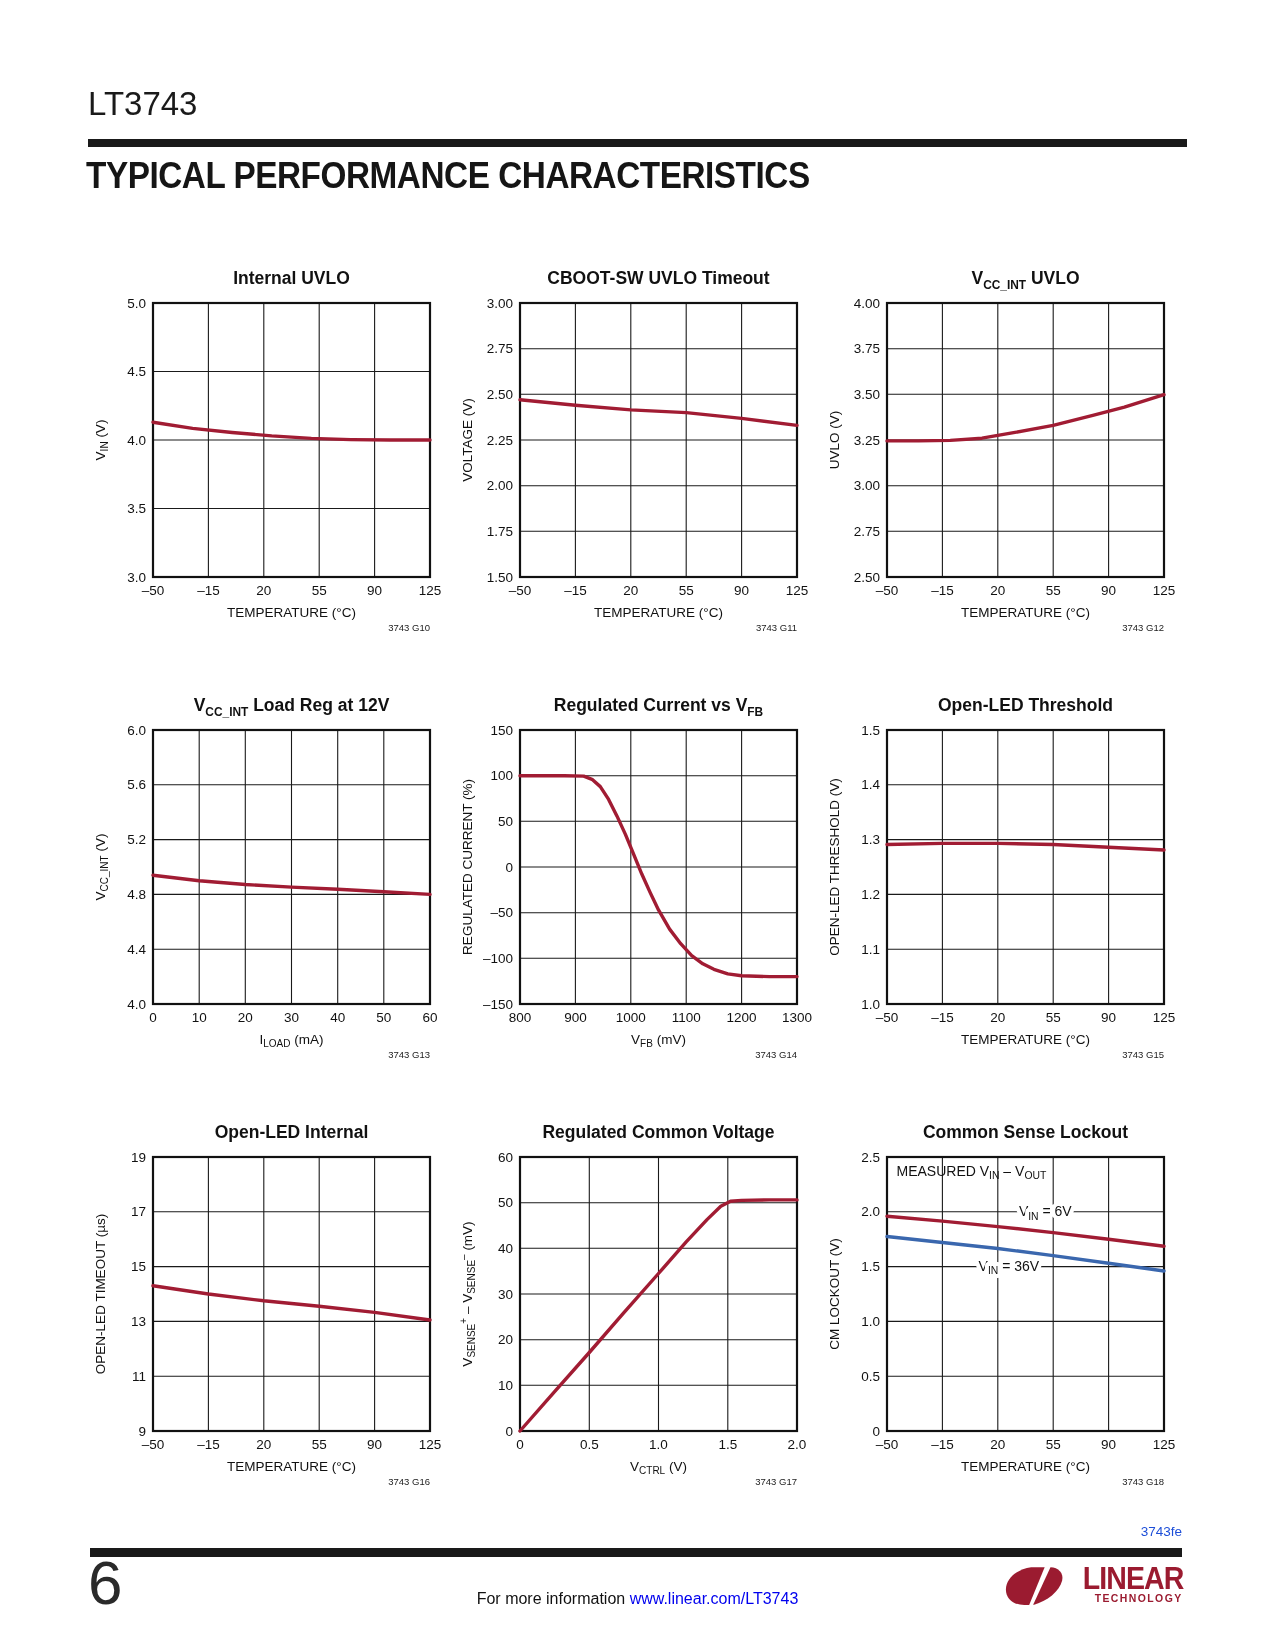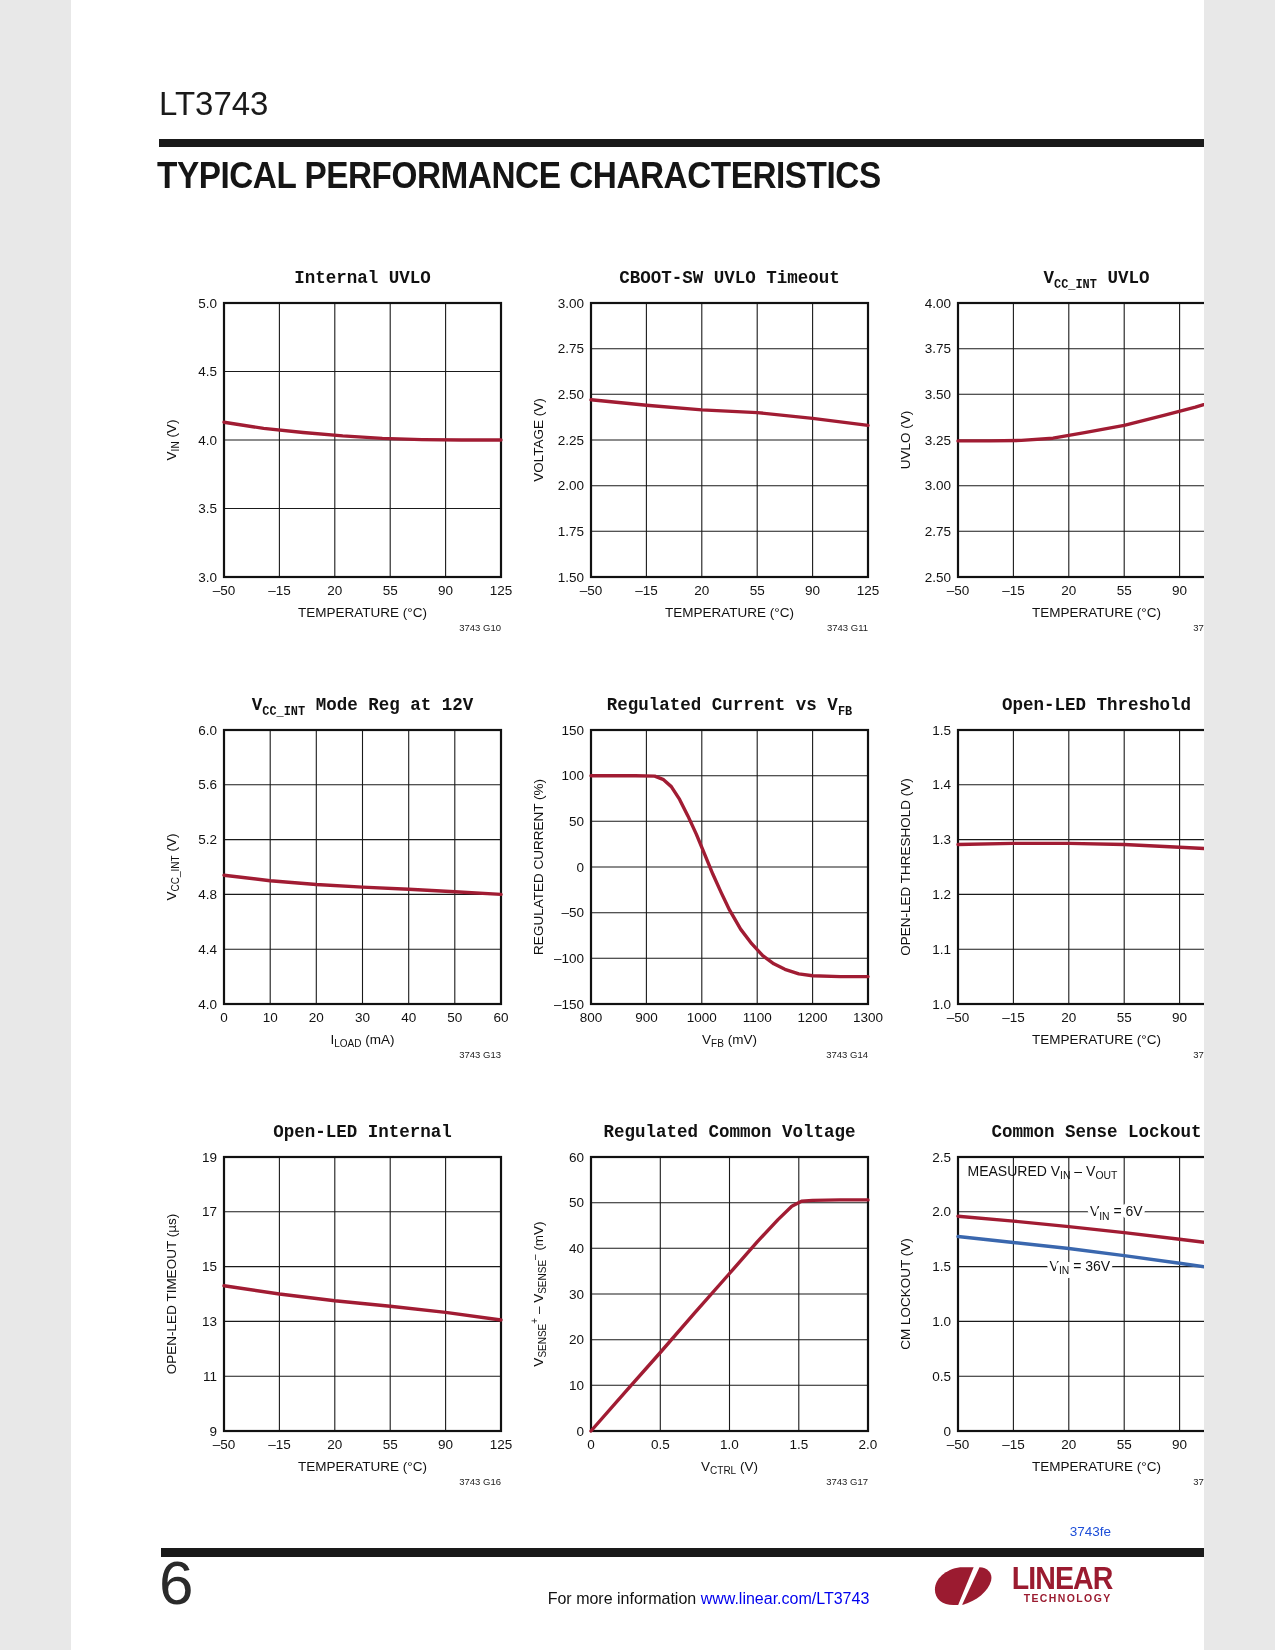--- a/index.html
+++ b/index.html
@@ -1,27 +1,27 @@
 <!DOCTYPE html>
 <html><head>
 <meta charset="utf-8">
 <style>
   html,body{margin:0;padding:0;background:#e8e8e8;}
-  .page{position:relative;width:1133px;height:1650px;background:#fff;margin:0 auto;
+  .page{position:relative;width:1275px;height:1650px;background:#fff;margin:0 auto;
         font-family:"Liberation Sans",sans-serif;color:#111;overflow:hidden;}
   .part-number{position:absolute;left:88px;top:84px;font-size:34px;color:#1a1a1a;
         transform:scaleX(.97);transform-origin:left;}
   .head-rule{position:absolute;left:88px;top:139px;width:1099px;height:8px;background:#1a1a1a;}
   .section-title{position:absolute;left:86px;top:155px;font-size:37px;font-weight:bold;
         letter-spacing:-.5px;color:#151515;transform:scaleX(.9);transform-origin:left;white-space:nowrap;}
   #charts-grid{position:absolute;left:83px;top:255px;display:grid;
         grid-template-columns:repeat(3,367px);grid-auto-rows:427px;}
   .chart-cell{padding-top:13px;}
   .chart-title{margin-left:70px;width:277px;text-align:center;font-size:17.5px;font-weight:bold;
-        height:23px;line-height:20px;white-space:nowrap;color:#111;font-family:Liberation Mono, monospace;}
+        height:23px;line-height:20px;white-space:nowrap;color:#111;}
   .chart-title sub,.chart-title sup{font-size:68%;}
   svg text{font-family:"Liberation Sans",sans-serif;}
   .doc-code{position:absolute;right:93px;top:1524px;font-size:13.5px;color:#1d4ed8;}
   .foot-rule{position:absolute;left:90px;top:1548px;width:1092px;height:9px;background:#1a1a1a;}
   .page-number{position:absolute;left:88px;top:1552px;font-size:62px;line-height:1;color:#2a2a2a;}
   .footer-info{position:absolute;left:0;top:1590px;width:1275px;text-align:center;font-size:16px;color:#111;}
   .footer-link{text-decoration:none;cursor:pointer;}
   .logo{position:absolute;right:92px;top:1564px;display:flex;align-items:flex-start;gap:9px;}
   .logo-mark path{fill:#9B1B30;}
   .logo-text{display:flex;flex-direction:column;align-items:flex-end;}
@@ -115,21 +115,21 @@
           <text x="63" y="199.2" text-anchor="end" font-size="13.5" fill="#111">3.00</text>
           <text x="63" y="153.5" text-anchor="end" font-size="13.5" fill="#111">3.25</text>
           <text x="63" y="107.8" text-anchor="end" font-size="13.5" fill="#111">3.50</text>
           <text x="63" y="62.2" text-anchor="end" font-size="13.5" fill="#111">3.75</text>
           <text x="63" y="16.5" text-anchor="end" font-size="13.5" fill="#111">4.00</text>
           <text x="208.5" y="326" text-anchor="middle" font-size="13.5" fill="#111"><tspan dy="0.00" font-size="13.5">TEMPERATURE (°C)</tspan></text>
           <text x="22" y="149" text-anchor="middle" font-size="13.5" fill="#111" transform="rotate(-90 22 149)"><tspan dy="0.00" font-size="13.5">UVLO (V)</tspan></text>
           <polyline points="70.0,149.9 101.7,149.9 133.3,149.4 165.0,147.2 196.6,141.7 236.2,134.4 275.8,124.3 307.4,116.1 347.0,103.7" fill="none" stroke="#A11C33" stroke-width="3.4" stroke-linejoin="round" stroke-linecap="round"></polyline>
           <text x="347" y="340" text-anchor="end" font-size="9.5" fill="#222">3743 G12</text>
         </svg></div>
-      <div class="chart-cell"><div class="chart-title"><span>V</span><sub>CC_INT</sub><span> Mode Reg at 12V</span></div><svg width="367" height="352" viewBox="0 0 367 352">
+      <div class="chart-cell"><div class="chart-title"><span>V</span><sub>CC_INT</sub><span> Load Reg at 12V</span></div><svg width="367" height="352" viewBox="0 0 367 352">
           <line x1="116.2" y1="12" x2="116.2" y2="286" stroke="#1A1A1A" stroke-width="1.1"></line>
           <line x1="162.3" y1="12" x2="162.3" y2="286" stroke="#1A1A1A" stroke-width="1.1"></line>
           <line x1="208.5" y1="12" x2="208.5" y2="286" stroke="#1A1A1A" stroke-width="1.1"></line>
           <line x1="254.7" y1="12" x2="254.7" y2="286" stroke="#1A1A1A" stroke-width="1.1"></line>
           <line x1="300.8" y1="12" x2="300.8" y2="286" stroke="#1A1A1A" stroke-width="1.1"></line>
           <line x1="70" y1="231.2" x2="347" y2="231.2" stroke="#1A1A1A" stroke-width="1.1"></line>
           <line x1="70" y1="176.4" x2="347" y2="176.4" stroke="#1A1A1A" stroke-width="1.1"></line>
           <line x1="70" y1="121.6" x2="347" y2="121.6" stroke="#1A1A1A" stroke-width="1.1"></line>
           <line x1="70" y1="66.8" x2="347" y2="66.8" stroke="#1A1A1A" stroke-width="1.1"></line>
           <rect x="70" y="12" width="277" height="274" fill="none" stroke="#111" stroke-width="2.2"></rect>

